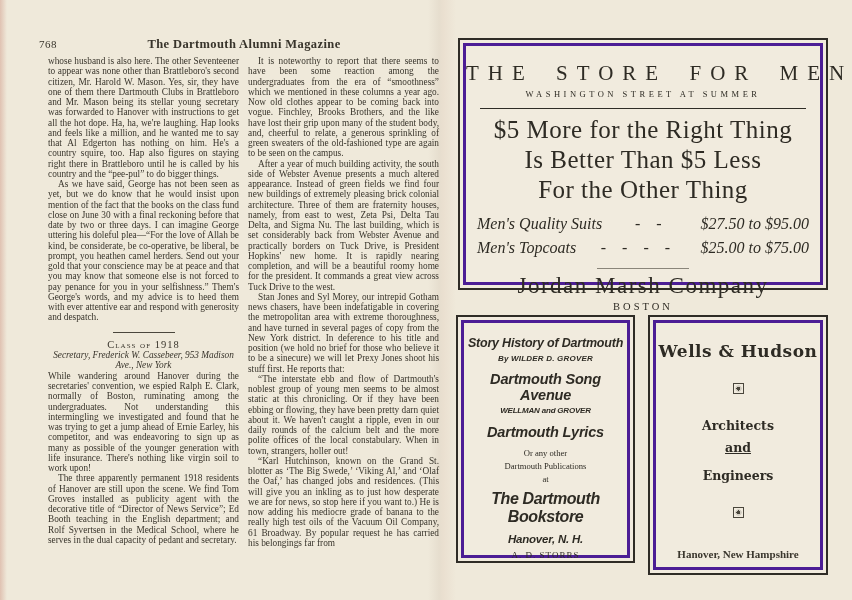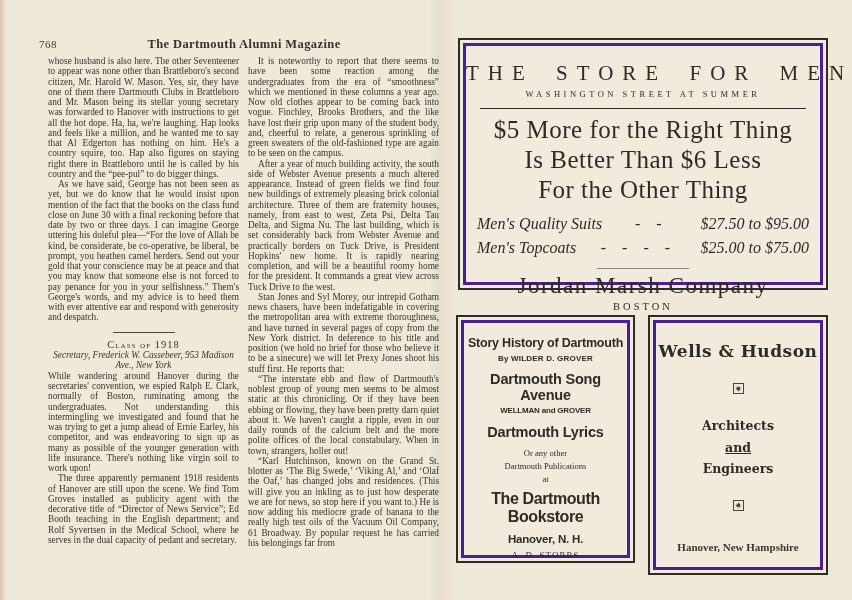--- a/index.html
+++ b/index.html
@@ -38,42 +38,42 @@
   .store-rule{border:none;border-top:1px solid #2f2c26;margin:9px 14px 6px 14px;}
   .store-headline{font-size:25px;line-height:30px;letter-spacing:0.5px;}
   .store-prices{width:332px;margin:7px auto 0 auto;font-style:italic;font-size:16px;line-height:24px;}
   .price-row{display:flex;justify-content:space-between;align-items:baseline;}
   .price-row .dashes{letter-spacing:6px;}
   .store-minirule{border:none;border-top:1px solid #8a857a;width:92px;margin:8px auto 4px auto;}
   .store-company{font-size:23px;letter-spacing:1.5px;}
   .store-city{font-size:10.5px;letter-spacing:3px;margin-top:2px;}
   
   .bookstore{left:456px;top:315px;width:179px;height:248px;}
-  .bs-sans{font-family:"Liberation Sans", sans-serif;font-weight:bold;letter-spacing:-0.2px;}
+  .bs-sans{font-family:"Liberation Sans", sans-serif;font-weight:bold;letter-spacing:-0.2px;font-style:italic;}
   .bs-t1{font-size:12.5px;margin-top:13px;}
   .bs-by{font-size:8px;margin-top:4px;letter-spacing:0.2px;}
   .bs-t2{font-size:14.5px;margin-top:8px;}
   .bs-by2{font-size:8px;margin-top:3px;}
   .bs-t3{font-size:14.5px;margin-top:9px;}
   .bs-note{font-size:8.6px;margin-top:8px;}
   .bs-note2{font-size:8.6px;margin-top:3px;}
   .bs-note3{font-size:8.6px;margin-top:3px;}
   .bs-name{font-size:16px;margin-top:6px;letter-spacing:-0.4px;}
   .bs-loc{font-size:11.5px;margin-top:7px;}
   .bs-prop{font-size:9px;margin-top:5px;letter-spacing:1px;}
   
   .wells{left:648px;top:315px;width:180px;height:260px;}
   .w-name{font-size:17px;font-weight:bold;margin-top:18px;letter-spacing:0.5px;font-family:"DejaVu Serif", serif;}
   .w-orn{display:inline-block;margin-top:22px;width:9px;height:9px;border:1px solid #4a463c;
     background:radial-gradient(circle at 50% 50%, #4a463c 0 2px, rgba(0,0,0,0.12) 2px 3px, transparent 3.5px);}
   .w-orn2{margin-top:24px;}
   .w-word{font-size:12.5px;font-weight:bold;font-family:"DejaVu Serif", serif;}
   .w-w1{margin-top:20px;}
   .w-w2{margin-top:7px;text-decoration:underline;}
-  .w-w3{margin-top:6px;}
+  .w-w3{margin-top:13px;}
   .w-city{font-size:11px;margin-top:26px;font-weight:bold;color:#3b372e;}
 </style>
 </head>
 <body>
 
 <div class="edge-left"></div>
 <div class="gutter"></div>
 
 <div class="pageno">768</div>
 <div class="mag-title">The Dartmouth Alumni Magazine</div>
@@ -96,21 +96,21 @@
   <p class="indent">“Karl Hutchinson, known on the Grand St. blotter as ‘The Big Swede,’ ‘Viking Al,’ and ‘Olaf the Oaf,’ has changed jobs and residences. (This will give you an inkling as to just how desperate we are for news, so stop here if you want to.)  He is now adding his mediocre grade of banana to the really high test oils of the Vacuum Oil Company, 61 Broadway.  By popular request he has carried his belongings far from</p>
 </div>
 
 <div class="adbox store">
   <div class="adbox-inner">
     <div class="store-title">THE STORE FOR MEN</div>
     <div class="store-sub">WASHINGTON STREET AT SUMMER</div>
     <hr class="store-rule">
     <div class="store-headline">
       <div>$5 More for the Right Thing</div>
-      <div>Is Better Than $6 Less</div>
+      <div>Is Better Than $5 Less</div>
       <div>For the Other Thing</div>
     </div>
     <div class="store-prices">
       <div class="price-row">
         <span>Men's Quality Suits</span>
         <span class="dashes">- -</span>
         <span>$27.50 to $95.00</span>
       </div>
       <div class="price-row">
         <span>Men's Topcoats</span>

